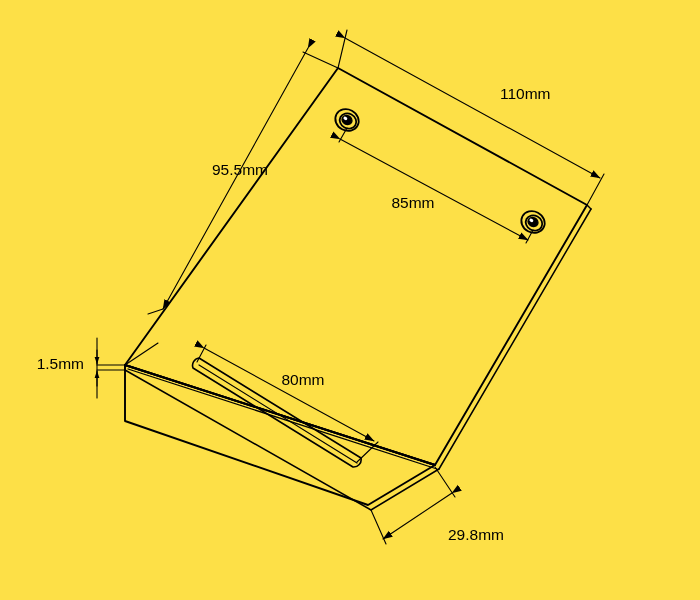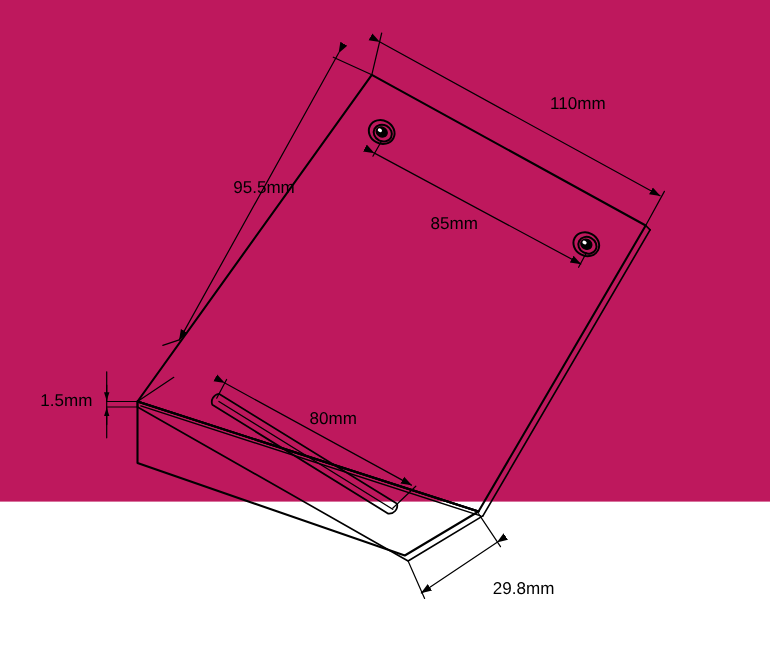--- a/index.html
+++ b/index.html
@@ -10,22 +10,22 @@
   }
   body {
     width: 700px;
     height: 600px;
     overflow: hidden;
     font-family: "Liberation Sans", sans-serif;
   }
   #drawing-root {
     position: relative;
     width: 700px;
-    height: 456px;
-    background: #be185d;
+    height: 600px;
+    background: #fde047;
   }
   svg#cad-svg {
     display: block;
     width: 700px;
     height: 600px;
   }
   .dim-text {
     font-family: "Liberation Sans", sans-serif;
     font-size: 15.5px;
     fill: #000000;

